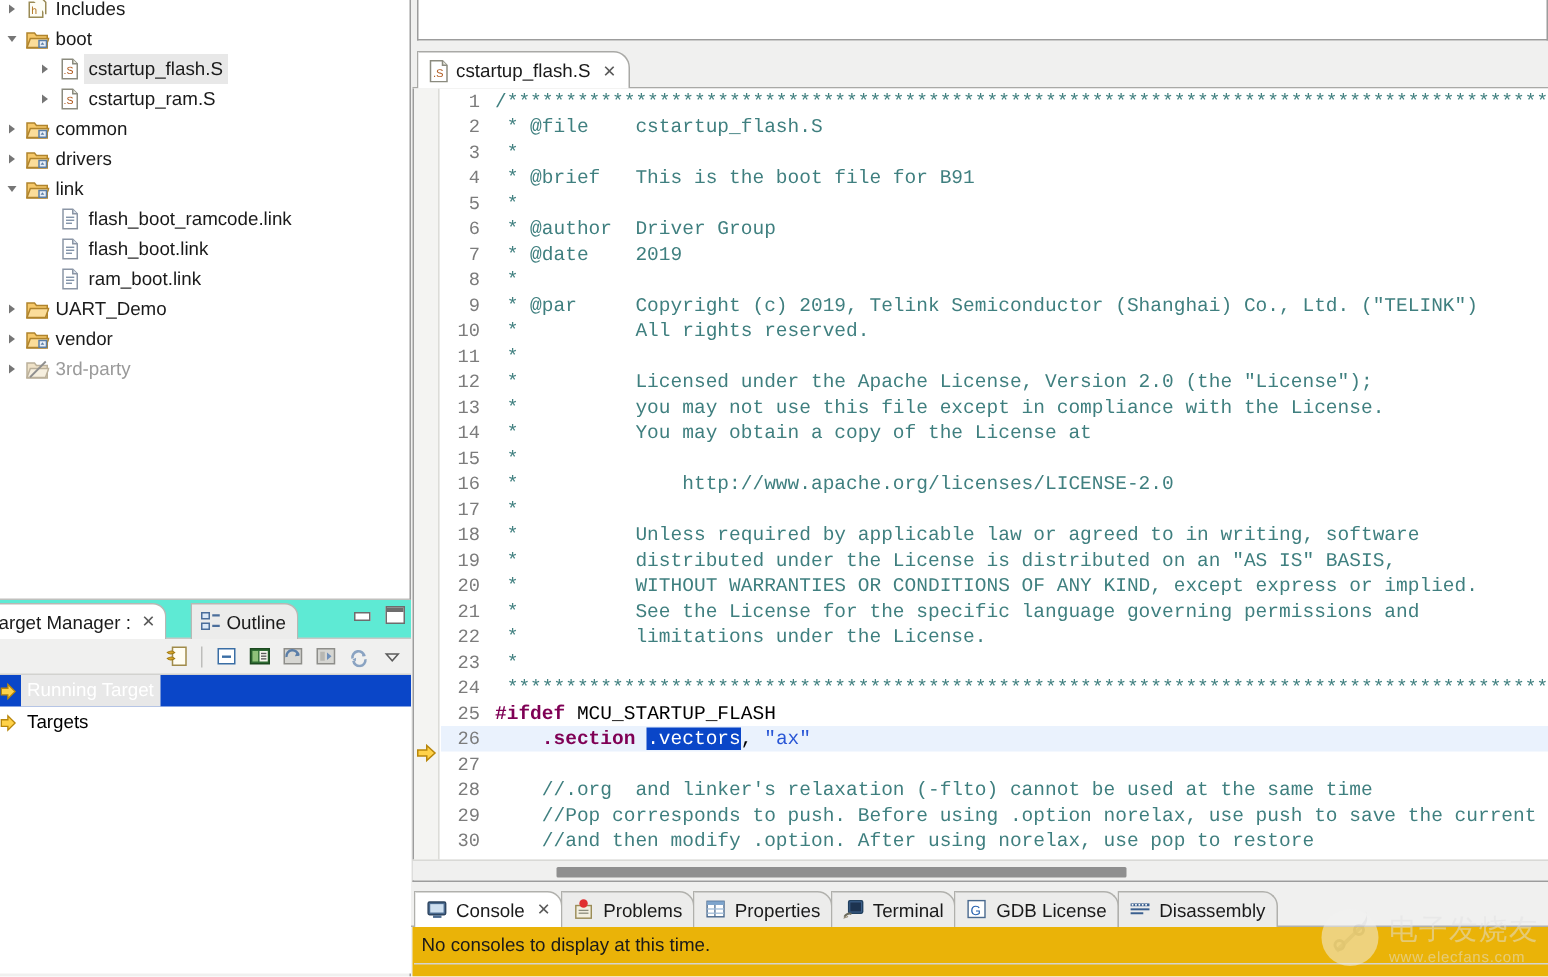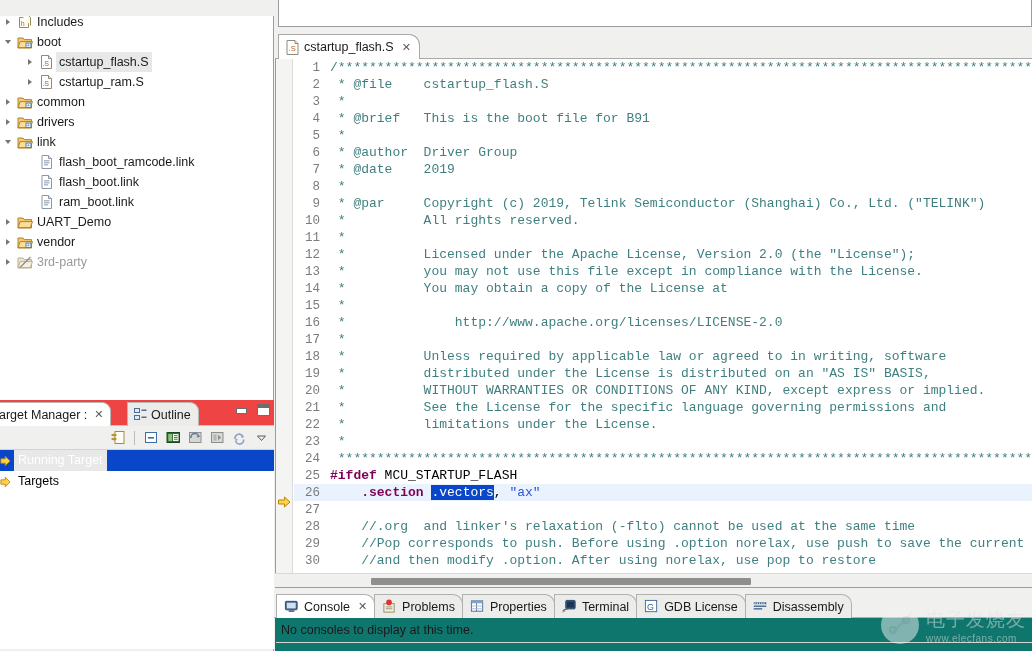--- a/index.html
+++ b/index.html
@@ -14,21 +14,21 @@
   #root { position: relative; width: 1032px; height: 651px; }
 
   
   #left-col {
     position: absolute; left: 0; top: 0; width: 274px; height: 651px;
     background: #f0f0ef;
   }
 
   
   #project-explorer {
-    position: absolute; left: 0; top: 16px; width: 274px; height: 400px;
+    position: absolute; left: 0; top: 0; width: 274px; height: 400px;
     background: #ffffff;
     border-right: 1px solid #9c9c9c;
     border-bottom: 1px solid #c0c0bd;
     overflow: hidden;
   }
   #tree-scroll { position: absolute; left: 0; top: 0; right: 0; bottom: 0; overflow: hidden; }
   .tree-row {
     position: relative; height: 20px; line-height: 20px;
     white-space: nowrap; font-size: 12.5px; color: #1a1a1a;
     display: flex; align-items: center;
@@ -58,21 +58,21 @@
   .dim { color: #9a9a9a; }
 
   
   #bottomleft {
     position: absolute; left: 0; top: 400px; width: 274px; height: 251px;
     background: #f0f0ef;
     border-right: 1px solid #9c9c9c;
   }
   #bl-tabbar {
     position: relative; height: 26px; width: 274px;
-    background: #ef4444;
+    background: #5eead4;
     border-bottom: 1px solid #c8c8c5;
   }
   .vtab {
     position: absolute; top: 2px; height: 24px;
     display: flex; align-items: center; gap: 4px;
     padding: 0 7px 0 6px;
     font-size: 12.5px; color: #1a1a1a;
     border: 1px solid #b8b8b4; border-bottom: none;
     border-radius: 0 9px 0 0;
     background: #ffffff;
@@ -182,21 +182,21 @@
     padding: 0 7px; margin-right: -1px;
     font-size: 12.5px; color: #1a1a1a;
     border: 1px solid #b0b0ac; border-bottom: none;
     border-radius: 0 10px 0 0;
     background: #ececeb;
   }
   .btab.active { background: #ffffff; }
   #bp-line { position: absolute; left: 0; top: 25px; width: 758px; height: 1px; background: #b0b0ac; }
   #bp-body {
     position: absolute; left: 1px; top: 26px; width: 757px; height: 33px;
-    background: #0f766e;
+    background: #eab308;
   }
   #bp-msg { position: absolute; left: 6px; top: 5px; font-size: 12.5px; color: #1a1a1a; }
   #bp-divider { position: absolute; left: 1px; top: 24px; width: 757px; height: 1px; background: #d4d4d1; }
 
   
   #watermark {
     position: absolute; right: 4px; bottom: 2px;
     width: 150px; height: 48px;
     opacity: 0.5;
     pointer-events: none;

